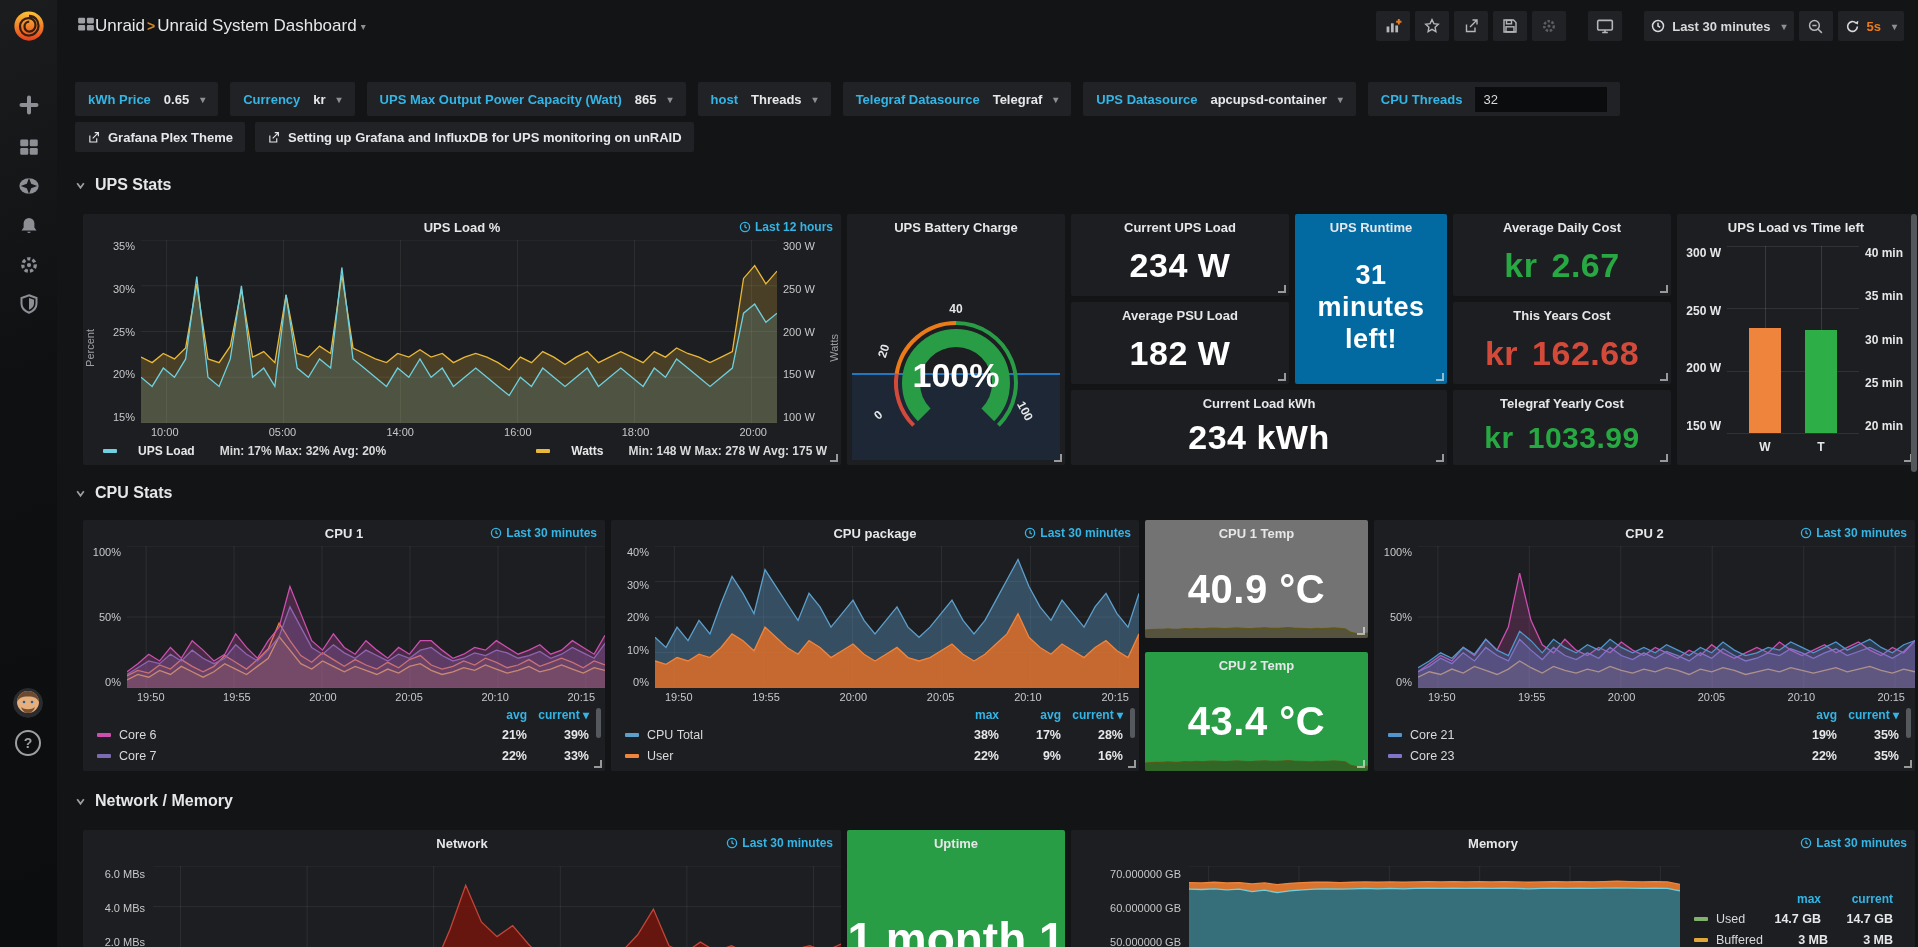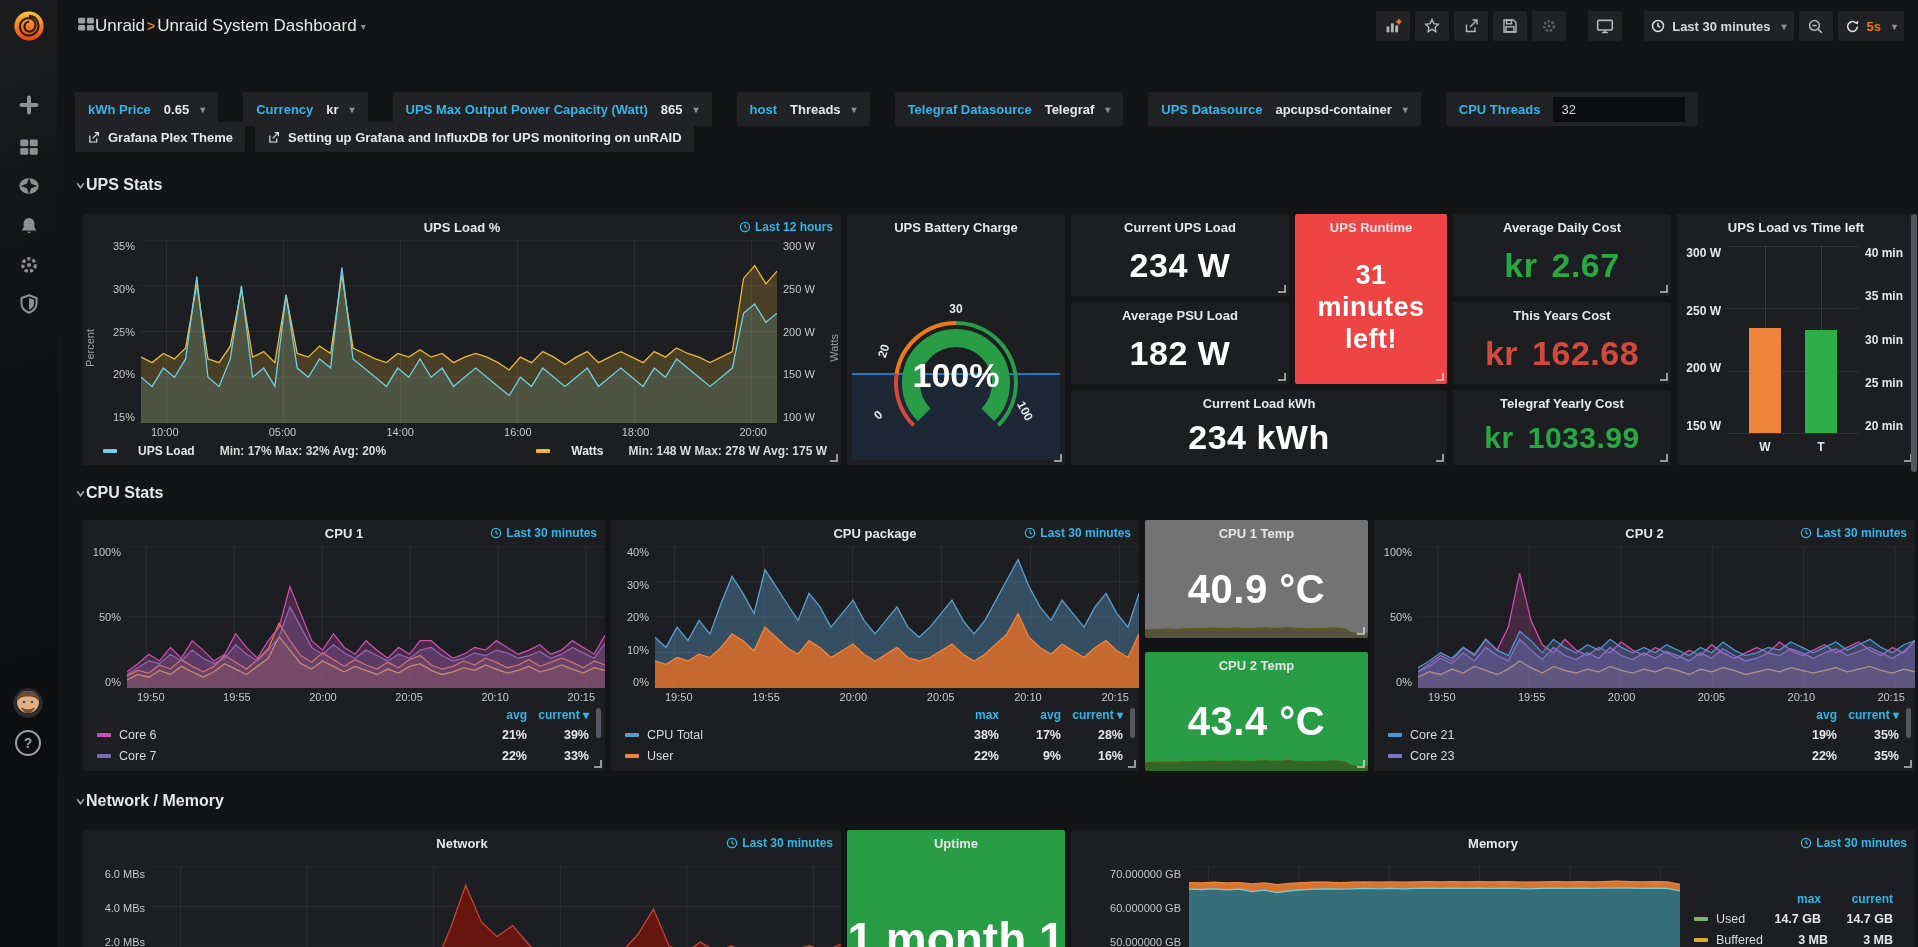--- a/index.html
+++ b/index.html
@@ -15,29 +15,29 @@
 .crumb{display:flex;align-items:center;font-size:17px;color:#e6e7e8}
 .crumb .sep{color:#d4882c;font-size:14px;font-weight:bold;margin:0 2px}
 .caret{color:#8d8f94;font-size:10px;margin-left:4px}
 .navright{margin-left:auto;display:flex;align-items:center;gap:5px}
 .navbtn{height:30px;min-width:34px;background:#202226;border-radius:2px;display:flex;align-items:center;justify-content:center;color:#b4b6b9;cursor:pointer;padding:0 7px}
 .navbtn.dim{color:#5d5f63}
 .navgap{width:12px}
 .tp{gap:7px;font-size:13px;font-weight:bold;color:#d8d9da}
 .orange{color:#eb7b18}
 
-.varrow{position:absolute;left:75px;top:92px;display:flex;gap:25px}
+.varrow{position:absolute;left:75px;top:82px;display:flex;gap:12px}
 .pill{height:34px;background:#202226;border-radius:2px;display:flex;align-items:center;padding:0 13px;gap:13px}
 .pill .vlabel{color:#33b5e5;font-size:13px;font-weight:bold}
 .pill .vvalue{color:#e6e7e8;font-size:13px;font-weight:bold;display:flex;align-items:center;gap:7px;cursor:pointer}
 .pill input{width:132px;height:25px;background:#0b0c0d;border:none;color:#d8d9da;font-size:13px;padding-left:8px;font-family:inherit}
 .linkrow{position:absolute;left:75px;top:122px;display:flex;gap:10px}
 .linkpill{height:30px;background:#202226;border-radius:2px;display:flex;align-items:center;gap:8px;padding:0 12px;font-size:13px;font-weight:bold;color:#e6e7e8;cursor:pointer}
 
-.sechead{position:absolute;left:75px;height:22px;display:flex;align-items:center;font-size:16px;font-weight:bold;color:#e6e7e8;cursor:pointer}
+.sechead{position:absolute;left:75px;height:22px;display:flex;align-items:center;gap:9px;font-size:16px;font-weight:bold;color:#e6e7e8;cursor:pointer}
 
 .panel{position:absolute;background:#1d1e21;border-radius:2px;overflow:hidden}
 .panel::after{content:"";position:absolute;right:3px;bottom:3px;width:6px;height:6px;border-right:2px solid rgba(255,255,255,.55);border-bottom:2px solid rgba(255,255,255,.55)}
 .green{background:#299c46}
 .ph{height:26px;display:flex;align-items:center;justify-content:center;position:relative;flex:none}
 .ptitle{font-size:13px;font-weight:bold;color:#e6e7e8;cursor:pointer}
 .ptime{position:absolute;right:8px;top:6px;display:flex;align-items:center;gap:4px;color:#33b5e5;font-size:12px;font-weight:bold;cursor:pointer}
 .graph{display:flex;flex-direction:column}
 .gbody{flex:1;display:flex;min-height:0}
 .ylab{width:14px;display:flex;align-items:center;justify-content:center;font-size:11px;color:#9da0a3}
@@ -411,41 +411,41 @@
       <span class="ptitle">UPS Battery Charge</span>
     </div>
   <div class="gaugebody">
     <div class="waterline"></div>
     <svg class="gsvg" width="210" height="160" viewBox="0 0 210 160">
       <path d="M62.6 137.4 A60 60 0 0 1 45.7 85.6" stroke="#d44a3a" stroke-width="4" fill="none"></path>
       <path d="M45.7 85.6 A60 60 0 0 1 105 35" stroke="#eb7b18" stroke-width="4" fill="none"></path>
       <path d="M105 35 A60 60 0 0 1 147.4 137.4" stroke="#299c46" stroke-width="4" fill="none"></path>
       <path d="M73.2 126.8 A45 45 0 1 1 136.8 126.8" stroke="#299c46" stroke-width="18" fill="none"></path>
     </svg>
-    <span class="gtick" style="left:0;right:0;top:62px;text-align:center">30</span>
+    <span class="gtick" style="left:0;right:0;top:62px;text-align:center">40</span>
     <span class="gtick" style="left:30px;top:104px;transform:rotate(-72deg)">20</span>
     <span class="gtick" style="left:28px;top:168px;transform:rotate(-40deg)">0</span>
     <span class="gtick" style="left:168px;top:164px;transform:rotate(62deg)">100</span>
     <div class="gval">100%</div>
   </div>
 </div>
 
 <div class="panel stat" style="left:1071px;top:214px;width:218px;height:82px">
   <div class="ph">
       <span class="ptitle">Current UPS Load</span>
     </div>
   <div class="statval">234 W</div>
 </div>
 <div class="panel stat" style="left:1071px;top:302px;width:218px;height:82px">
   <div class="ph">
       <span class="ptitle">Average PSU Load</span>
     </div>
   <div class="statval">182 W</div>
 </div>
-<div class="panel stat green" style="left: 1295px; top: 214px; width: 152px; height: 170px; background: #ef4444;">
+<div class="panel stat green" style="left: 1295px; top: 214px; width: 152px; height: 170px; background: #0369a1;">
   <div class="ph">
       <span class="ptitle">UPS Runtime</span>
     </div>
   <div class="statval runtimeval">31 minutes left!</div>
 </div>
 <div class="panel stat" style="left:1071px;top:390px;width:376px;height:75px">
   <div class="ph">
       <span class="ptitle">Current Load kWh</span>
     </div>
   <div class="statval">234 kWh</div>

